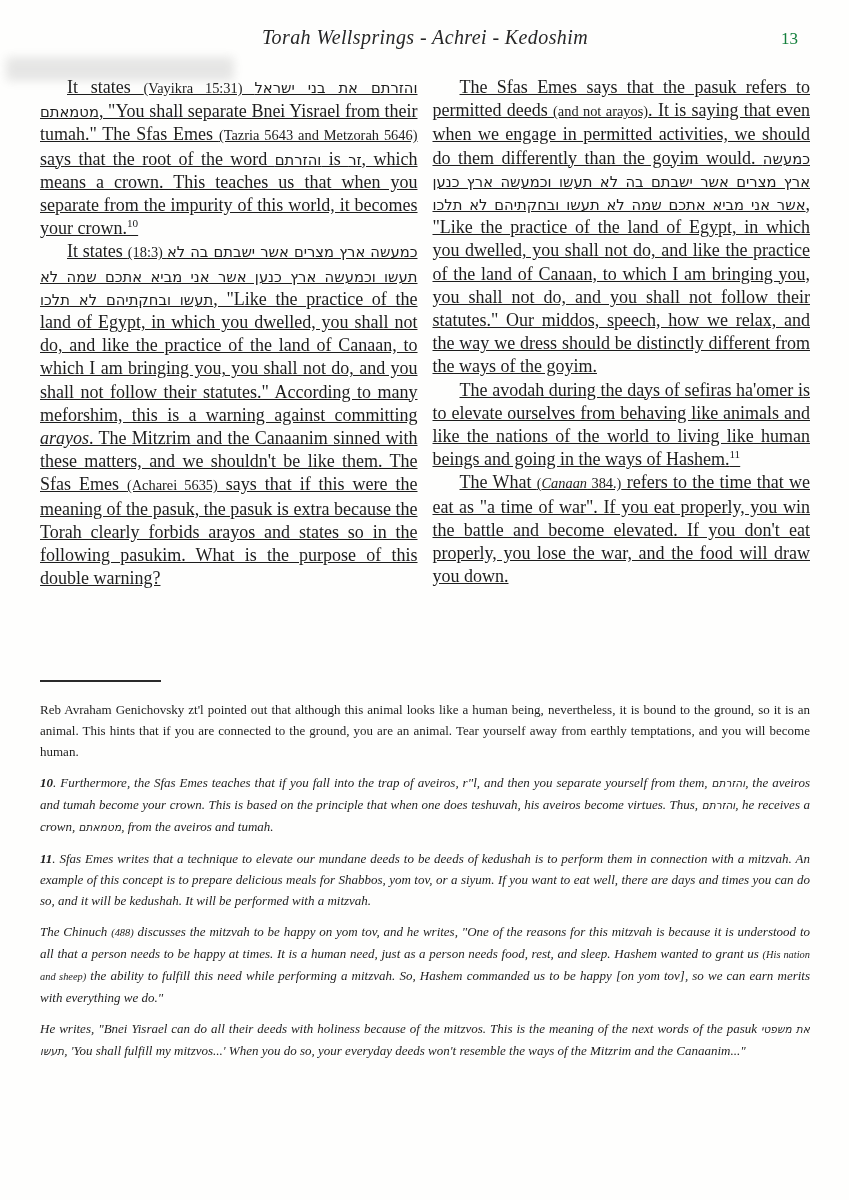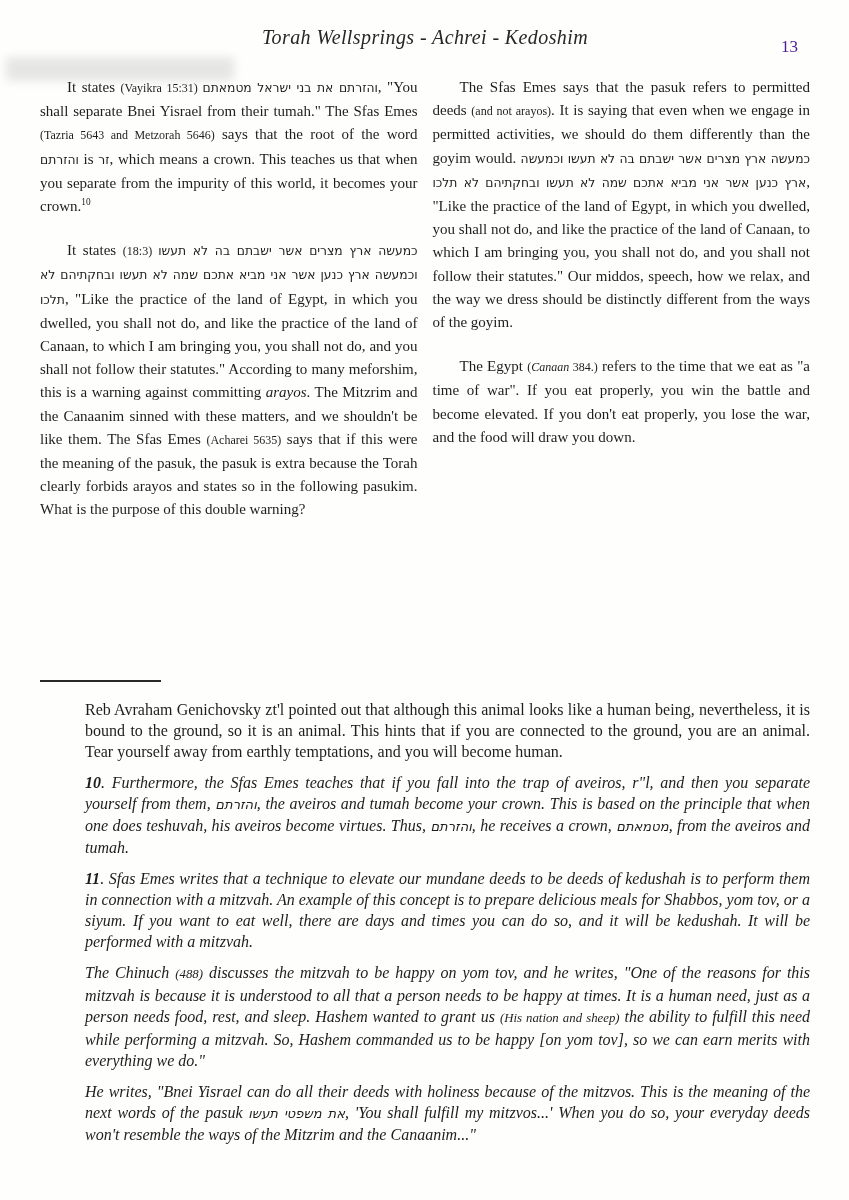--- a/index.html
+++ b/index.html
@@ -33,50 +33,50 @@
   }
   .header-title {
     text-align: center;
     font-style: italic;
     font-size: 20px;
     letter-spacing: 0.4px;
     color: #262626;
   }
   .page-number {
     position: absolute;
-    right: 12px; top: 11px;
+    right: 12px; top: 3px;
     font-size: 17px;
-    color: #4c1d95;
+    color: #15803d;
     text-align: center;
   }
   .columns {
     display: flex;
     gap: 15px;
     min-height: 582px;
     align-items: flex-start;
   }
   .col {
     width: 388px;
     text-align: justify;
-    font-size: 15px;
+    font-size: 18px;
     line-height: 23.2px;
+    text-decoration: underline;
   }
   .col .para { text-indent: 27px; }
-  .col .para + .para { margin-top: 21px; }
+  .col .para + .para { }
   .fn-rule {
     width: 121px;
     height: 0;
     border-top: 2px solid #2a2a2a;
     margin: 22px 0 17px 0;
   }
   .footnotes {
     text-align: justify;
-    font-size: 16px;
+    font-size: 13px;
     line-height: 21px;
-    margin-left: 45px;
   }
   .footnotes .para + .para { margin-top: 10px; font-style: italic; }
   
   .seg-n { }
   .seg-b { font-weight: bold; }
   .seg-i { font-style: italic; }
   .seg-c { font-size: 0.8em; }
   .seg-ci { font-size: 0.8em; font-style: italic; }
   .seg-h {
     font-family: "DejaVu Sans", sans-serif;
@@ -100,21 +100,22 @@
     <div class="page-number">13</div>
   </div>
 
   <div class="columns">
     <div class="col">
         <div class="para"><span class="seg-n">It states </span><span class="seg-c">(Vayikra 15:31) </span><span class="seg-h" dir="rtl">והזרתם את בני ישראל מטמאתם</span><span class="seg-n">, "You shall separate Bnei Yisrael from their tumah." The Sfas Emes </span><span class="seg-c">(Tazria 5643 and Metzorah 5646)</span><span class="seg-n"> says that the root of the word </span><span class="seg-h" dir="rtl">והזרתם</span><span class="seg-n"> is </span><span class="seg-h" dir="rtl">זר</span><span class="seg-n">, which means a crown. This teaches us that when you separate from the impurity of this world, it becomes your crown.</span><span class="seg-sup">10</span></div>
         <div class="para"><span class="seg-n">It states </span><span class="seg-c">(18:3) </span><span class="seg-h" dir="rtl">כמעשה ארץ מצרים אשר ישבתם בה לא תעשו וכמעשה ארץ כנען אשר אני מביא אתכם שמה לא תעשו ובחקתיהם לא תלכו</span><span class="seg-n">, "Like the practice of the land of Egypt, in which you dwelled, you shall not do, and like the practice of the land of Canaan, to which I am bringing you, you shall not do, and you shall not follow their statutes." According to many meforshim, this is a warning against committing </span><span class="seg-i">arayos</span><span class="seg-n">. The Mitzrim and the Canaanim sinned with these matters, and we shouldn't be like them. The Sfas Emes </span><span class="seg-c">(Acharei 5635)</span><span class="seg-n"> says that if this were the meaning of the pasuk, the pasuk is extra because the Torah clearly forbids arayos and states so in the following pasukim. What is the purpose of this double warning?</span></div>
       </div>
     <div class="col">
         <div class="para"><span class="seg-n">The Sfas Emes says that the pasuk refers to permitted deeds </span><span class="seg-c">(and not arayos)</span><span class="seg-n">. It is saying that even when we engage in permitted activities, we should do them differently than the goyim would. </span><span class="seg-h" dir="rtl">כמעשה ארץ מצרים אשר ישבתם בה לא תעשו וכמעשה ארץ כנען אשר אני מביא אתכם שמה לא תעשו ובחקתיהם לא תלכו</span><span class="seg-n">, "Like the practice of the land of Egypt, in which you dwelled, you shall not do, and like the practice of the land of Canaan, to which I am bringing you, you shall not do, and you shall not follow their statutes." Our middos, speech, how we relax, and the way we dress should be distinctly different from the ways of the goyim.</span></div>
-        <div class="para"><span class="seg-n">The Egypt </span><span class="seg-c">(</span><span class="seg-ci">Canaan</span><span class="seg-c"> 384.)</span><span class="seg-n"> refers to the time that we eat as "a time of war". If you eat properly, you win the battle and become elevated. If you don't eat properly, you lose the war, and the food will draw you down.</span></div>
+        <div class="para"><span class="seg-n">The avodah during the days of sefiras ha'omer is to elevate ourselves from behaving like animals and like the nations of the world to living like human beings and going in the ways of Hashem.</span><span class="seg-sup">11</span></div>
+        <div class="para"><span class="seg-n">The What </span><span class="seg-c">(</span><span class="seg-ci">Canaan</span><span class="seg-c"> 384.)</span><span class="seg-n"> refers to the time that we eat as "a time of war". If you eat properly, you win the battle and become elevated. If you don't eat properly, you lose the war, and the food will draw you down.</span></div>
       </div>
   </div>
 
   <div class="fn-rule"></div>
 
   <div class="footnotes">
       <div class="para"><span class="seg-n">Reb Avraham Genichovsky zt'l pointed out that although this animal looks like a human being, nevertheless, it is bound to the ground, so it is an animal. This hints that if you are connected to the ground, you are an animal. Tear yourself away from earthly temptations, and you will become human.</span></div>
       <div class="para"><span class="seg-b">10</span><span class="seg-n">. Furthermore, the Sfas Emes teaches that if you fall into the trap of aveiros, r"l, and then you separate yourself from them, </span><span class="seg-h" dir="rtl">והזרתם</span><span class="seg-n">, the aveiros and tumah become your crown. This is based on the principle that when one does teshuvah, his aveiros become virtues. Thus, </span><span class="seg-h" dir="rtl">והזרתם</span><span class="seg-n">, he receives a crown, </span><span class="seg-h" dir="rtl">מטמאתם</span><span class="seg-n">, from the aveiros and tumah.</span></div>
       <div class="para"><span class="seg-b">11</span><span class="seg-n">. Sfas Emes writes that a technique to elevate our mundane deeds to be deeds of kedushah is to perform them in connection with a mitzvah. An example of this concept is to prepare delicious meals for Shabbos, yom tov, or a siyum. If you want to eat well, there are days and times you can do so, and it will be kedushah. It will be performed with a mitzvah.</span></div>
       <div class="para"><span class="seg-n">The Chinuch </span><span class="seg-c">(488)</span><span class="seg-n"> discusses the mitzvah to be happy on yom tov, and he writes, "One of the reasons for this mitzvah is because it is understood to all that a person needs to be happy at times. It is a human need, just as a person needs food, rest, and sleep. Hashem wanted to grant us </span><span class="seg-c">(His nation and sheep)</span><span class="seg-n"> the ability to fulfill this need while performing a mitzvah. So, Hashem commanded us to be happy [on yom tov], so we can earn merits with everything we do."</span></div>

